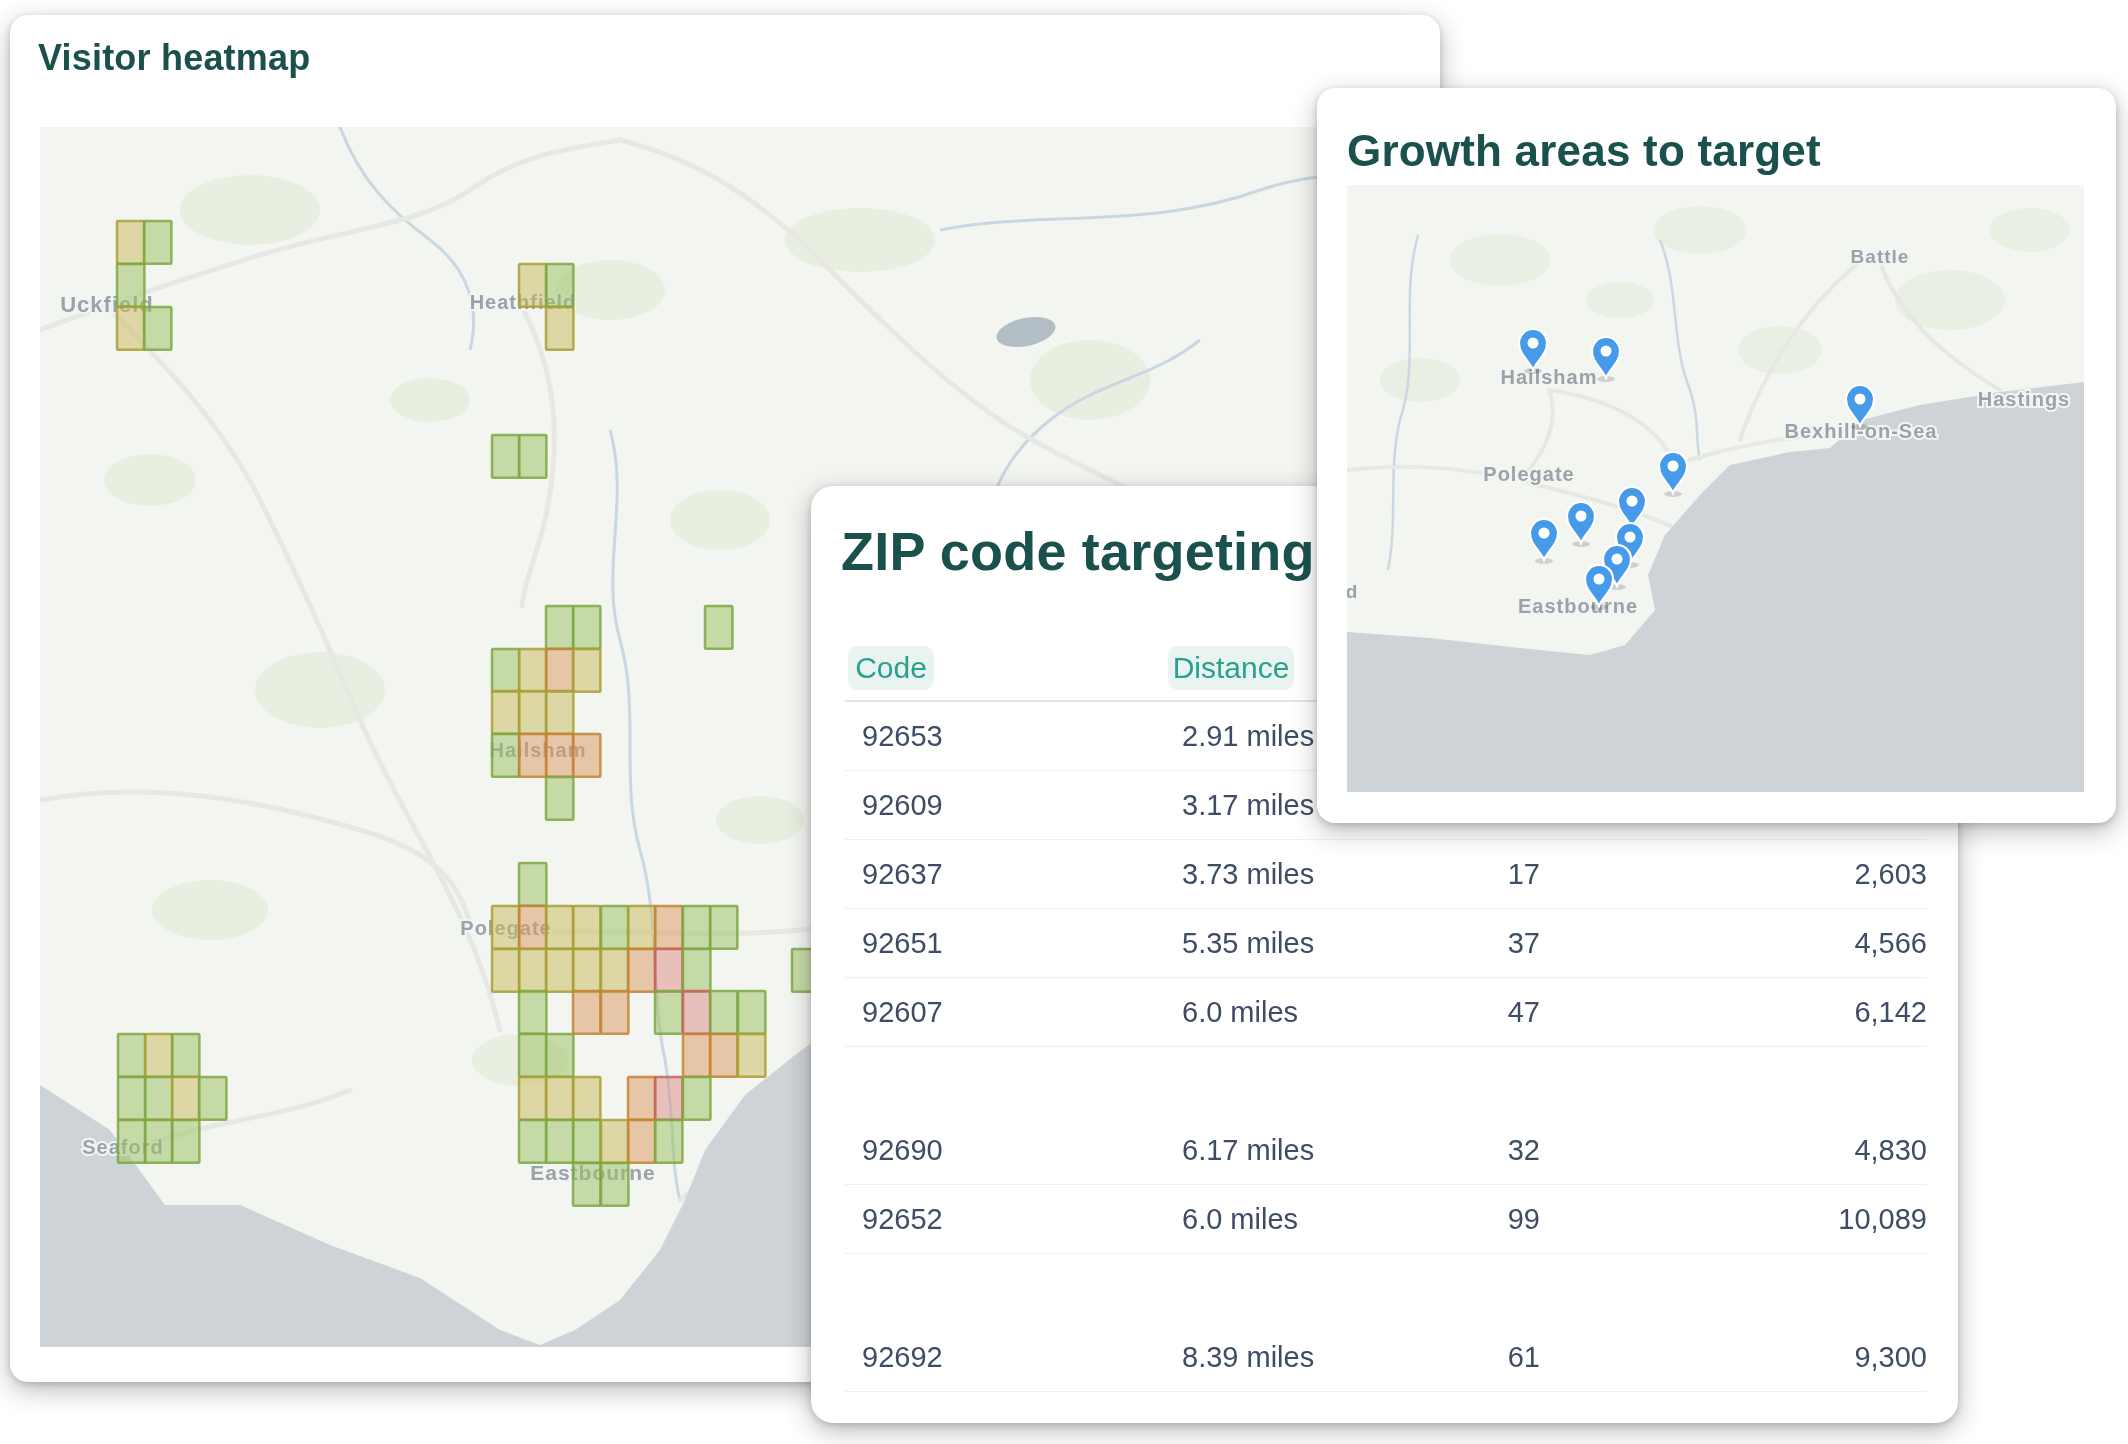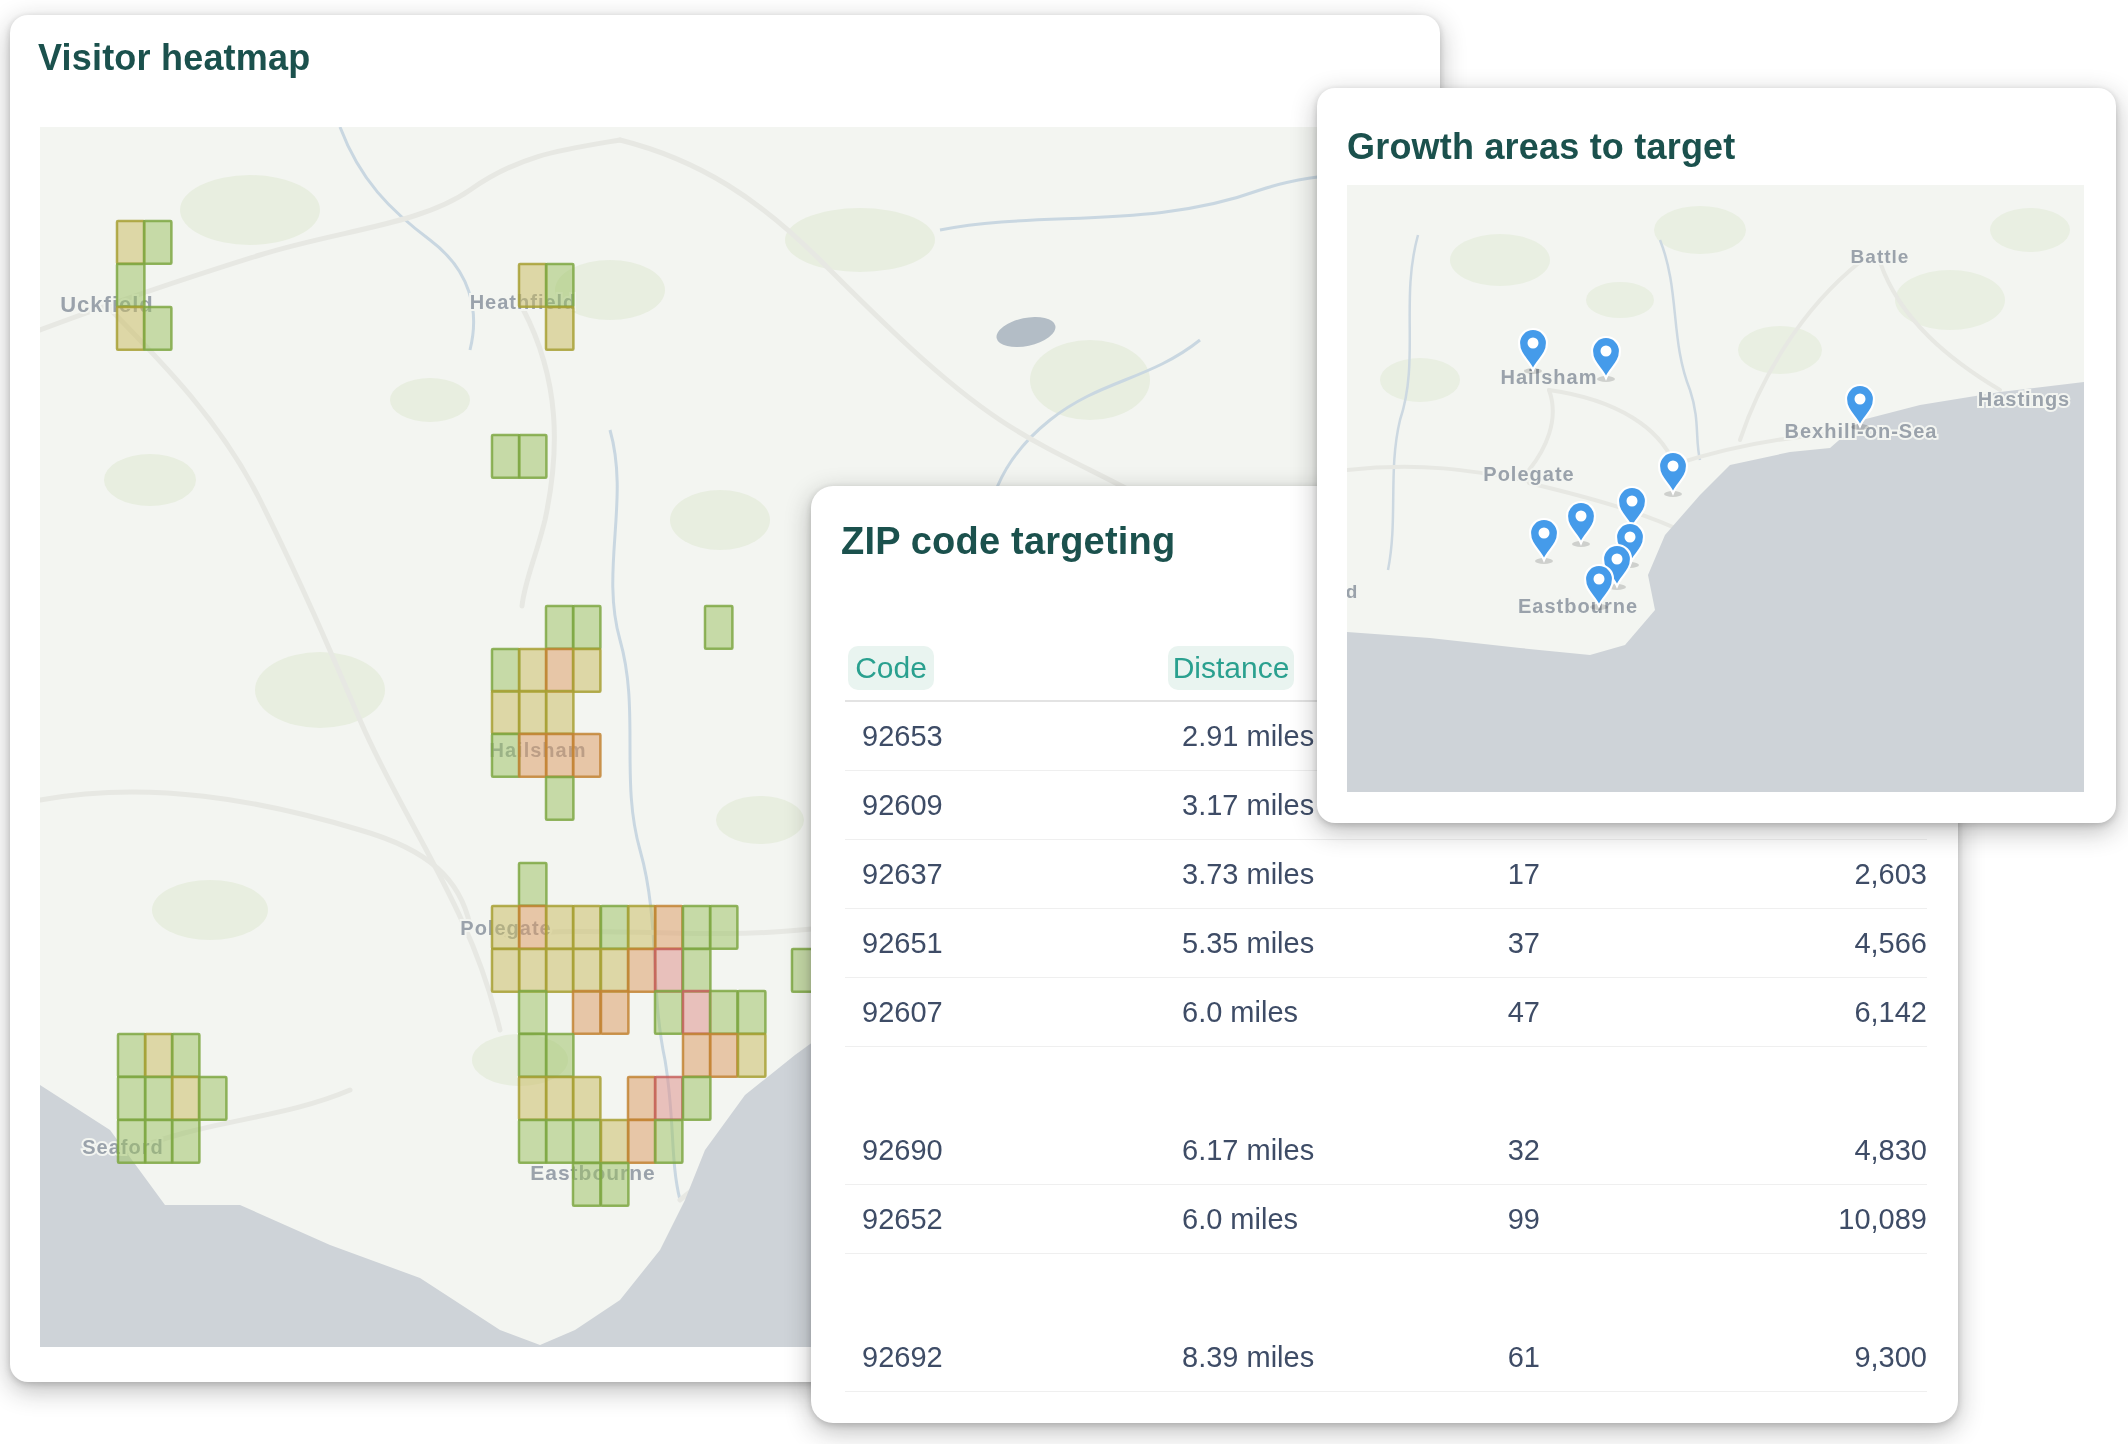--- a/index.html
+++ b/index.html
@@ -10,37 +10,37 @@
   .card { position:absolute; background:#ffffff; box-shadow:0 8px 26px rgba(30,30,30,.30), 0 2px 6px rgba(30,30,30,.18); }
   .card-title { position:absolute; color:#1b514d; font-weight:700; letter-spacing:.2px; white-space:nowrap; }
 
   
   #hm-card { left:10px; top:15px; width:1430px; height:1367px; border-radius:18px; z-index:1; }
   #hm-title { left:28px; top:22px; font-size:36px; }
   #hm-map { position:absolute; left:30px; top:112px; width:1400px; height:1220px; background:#f3f5f1; }
 
   
   #zip-card { left:811px; top:486px; width:1147px; height:937px; border-radius:22px; z-index:2; }
-  #zip-title { left:30px; top:34px; font-size:38px; }
+  #zip-title { left:30px; top:34px; font-size:54px; }
   .pill { position:absolute; top:160px; height:44px; background:#e9f4f0; border-radius:10px; border:none;
           color:#2aa08f; font-size:30px; font-family:inherit; display:flex; align-items:center; justify-content:center; }
   #pill-code { left:37px; width:86px; }
   #pill-distance { left:357px; width:126px; }
   #zip-rule { position:absolute; left:34px; top:214px; width:1080px; height:2px; background:#e3e3e3; }
   #zip-rows { position:absolute; left:0; top:216px; width:1147px; height:700px;padding-left:28px; }
   .zrow { position:absolute; left:34px; width:1082px; height:69px; border-bottom:1px solid #efefef; }
   .zrow span { position:absolute; top:0; height:69px; display:flex; align-items:center; color:#3e4c66; font-size:29px; }
   .zc1 { left:17px; }
   .zc2 { left:337px; }
   .zc3 { left:466px; width:229px; justify-content:flex-end; }
   .zc4 { left:766px; width:316px; justify-content:flex-end; }
 
   
   #gr-card { left:1317px; top:88px; width:799px; height:735px; border-radius:18px; z-index:3; }
-  #gr-title { left:30px; top:38px; font-size:36px; }
+  #gr-title { left:30px; top:38px; font-size:44px; }
   #gr-map { position:absolute; left:30px; top:97px; width:737px; height:607px; background:#f3f5f1; }
 
   svg { display:block; }
   .maplabel { fill:#9aa2ab; font-family:"Liberation Sans", sans-serif; font-weight:700; letter-spacing:1px;
               paint-order:stroke; stroke:#f3f5f1; stroke-width:4px; }
   .hmcell { stroke-width:2.5; fill-opacity:.52; stroke-opacity:.85; }
   .hc-g { fill:#9dc163; stroke:#7ea743; }
   .hc-y { fill:#c9bb62; stroke:#a7a034; }
   .hc-a { fill:#dd9c64; stroke:#c28434; }
   .hc-p { fill:#de8f8b; stroke:#c6625e; }

